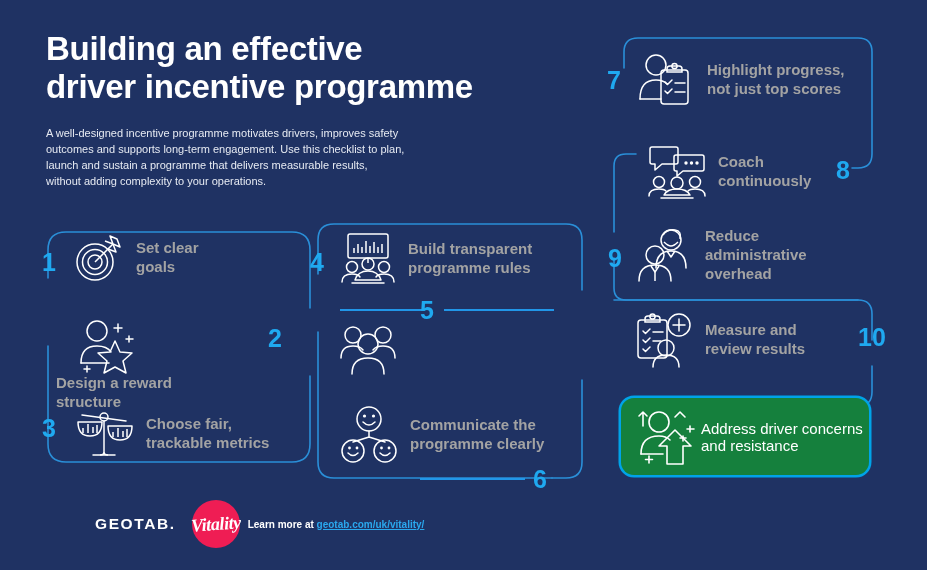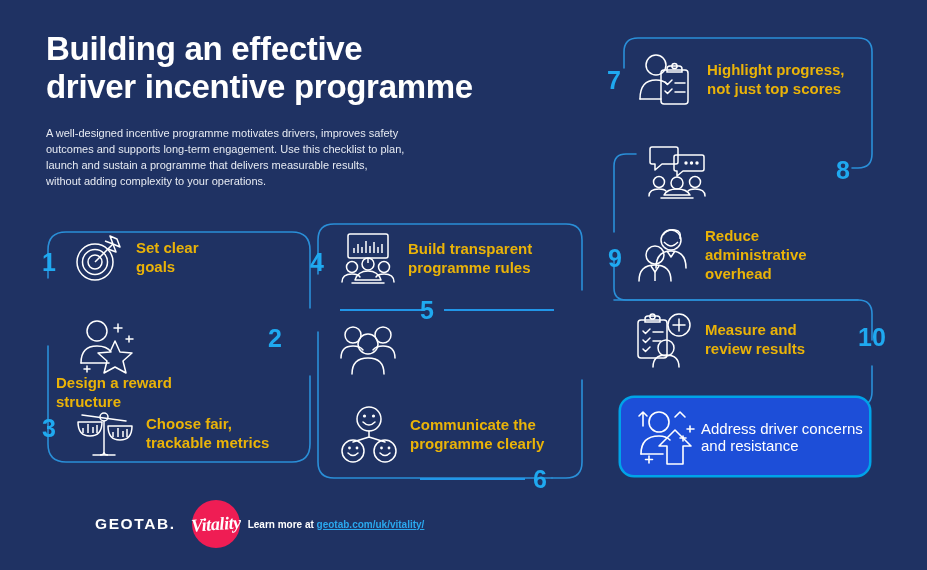--- a/index.html
+++ b/index.html
@@ -26,31 +26,31 @@
 
   
   .num {
     position:absolute; color:#1fa9f0; font-weight:bold;
     font-size:25px; line-height:1; letter-spacing:0px;
   }
   .item { position:absolute; display:flex; align-items:center; }
   .item .ico { flex:0 0 auto; display:block; }
   .item .lbl {
     font-size:15px; font-weight:bold; line-height:1.26;
-    color:#eab308; white-space:pre-line; margin-left:12px;
+    color:#a3a3a3; white-space:pre-line; margin-left:12px;
   }
   svg { display:block; overflow:visible; }
 
   
   .frame { position:absolute; pointer-events:none; }
 
   
   #item11 {
     position:absolute; left:621px; top:398px; width:248px; height:77px;
-    background:#1d4ed8; border-radius:13px;
+    background:#15803d; border-radius:13px;
     display:flex; align-items:center;
     box-shadow:0 0 0 2.5px #00a3e8;
   }
   #item11 .lbl { font-size:15px; }
 
   
   .rule { position:absolute; height:1.6px; background:#2196e8; }
 
   
   #footer { position:absolute; left:48px; top:500px; display:flex; align-items:center; }
@@ -253,20 +253,22 @@
         <circle cx="49" cy="19" r="1.7" fill="#ffffff" stroke="none"></circle>
         <circle cx="29" cy="39" r="6"></circle>
         <circle cx="11" cy="38" r="5.5"></circle>
         <circle cx="47" cy="38" r="5.5"></circle>
         <path d="M1 52 Q1 45 11 45 Q16 45 18 47" stroke-linecap="round"></path>
         <path d="M57 52 Q57 45 47 45 Q42 45 40 47" stroke-linecap="round"></path>
         <path d="M16 51 Q19 45 29 45 Q39 45 42 51 Z" stroke-linejoin="round"></path>
         <path d="M13 54 L45 54" stroke-linecap="round"></path>
       </svg>
     </span>
+    <span class="lbl">Coach
+continuously</span>
   </div>
 
   <div class="num" style="left:608px; top:246px;">9</div>
   <div class="item" style="left:637px; top:227px;">
     <span class="ico">
       <svg width="56" height="56" viewBox="0 0 56 56" stroke="#ffffff" fill="none" stroke-width="1.5">
         <circle cx="34" cy="13" r="10"></circle>
         <path d="M26 8 Q30 2 38 3 Q45 4 43 12" stroke-linejoin="round"></path>
         <path d="M27 15 Q31 19 34 19 Q37 19 41 15"></path>
         <path d="M19 41 Q19 24 34 24 Q49 24 49 41" stroke-linecap="round"></path>

